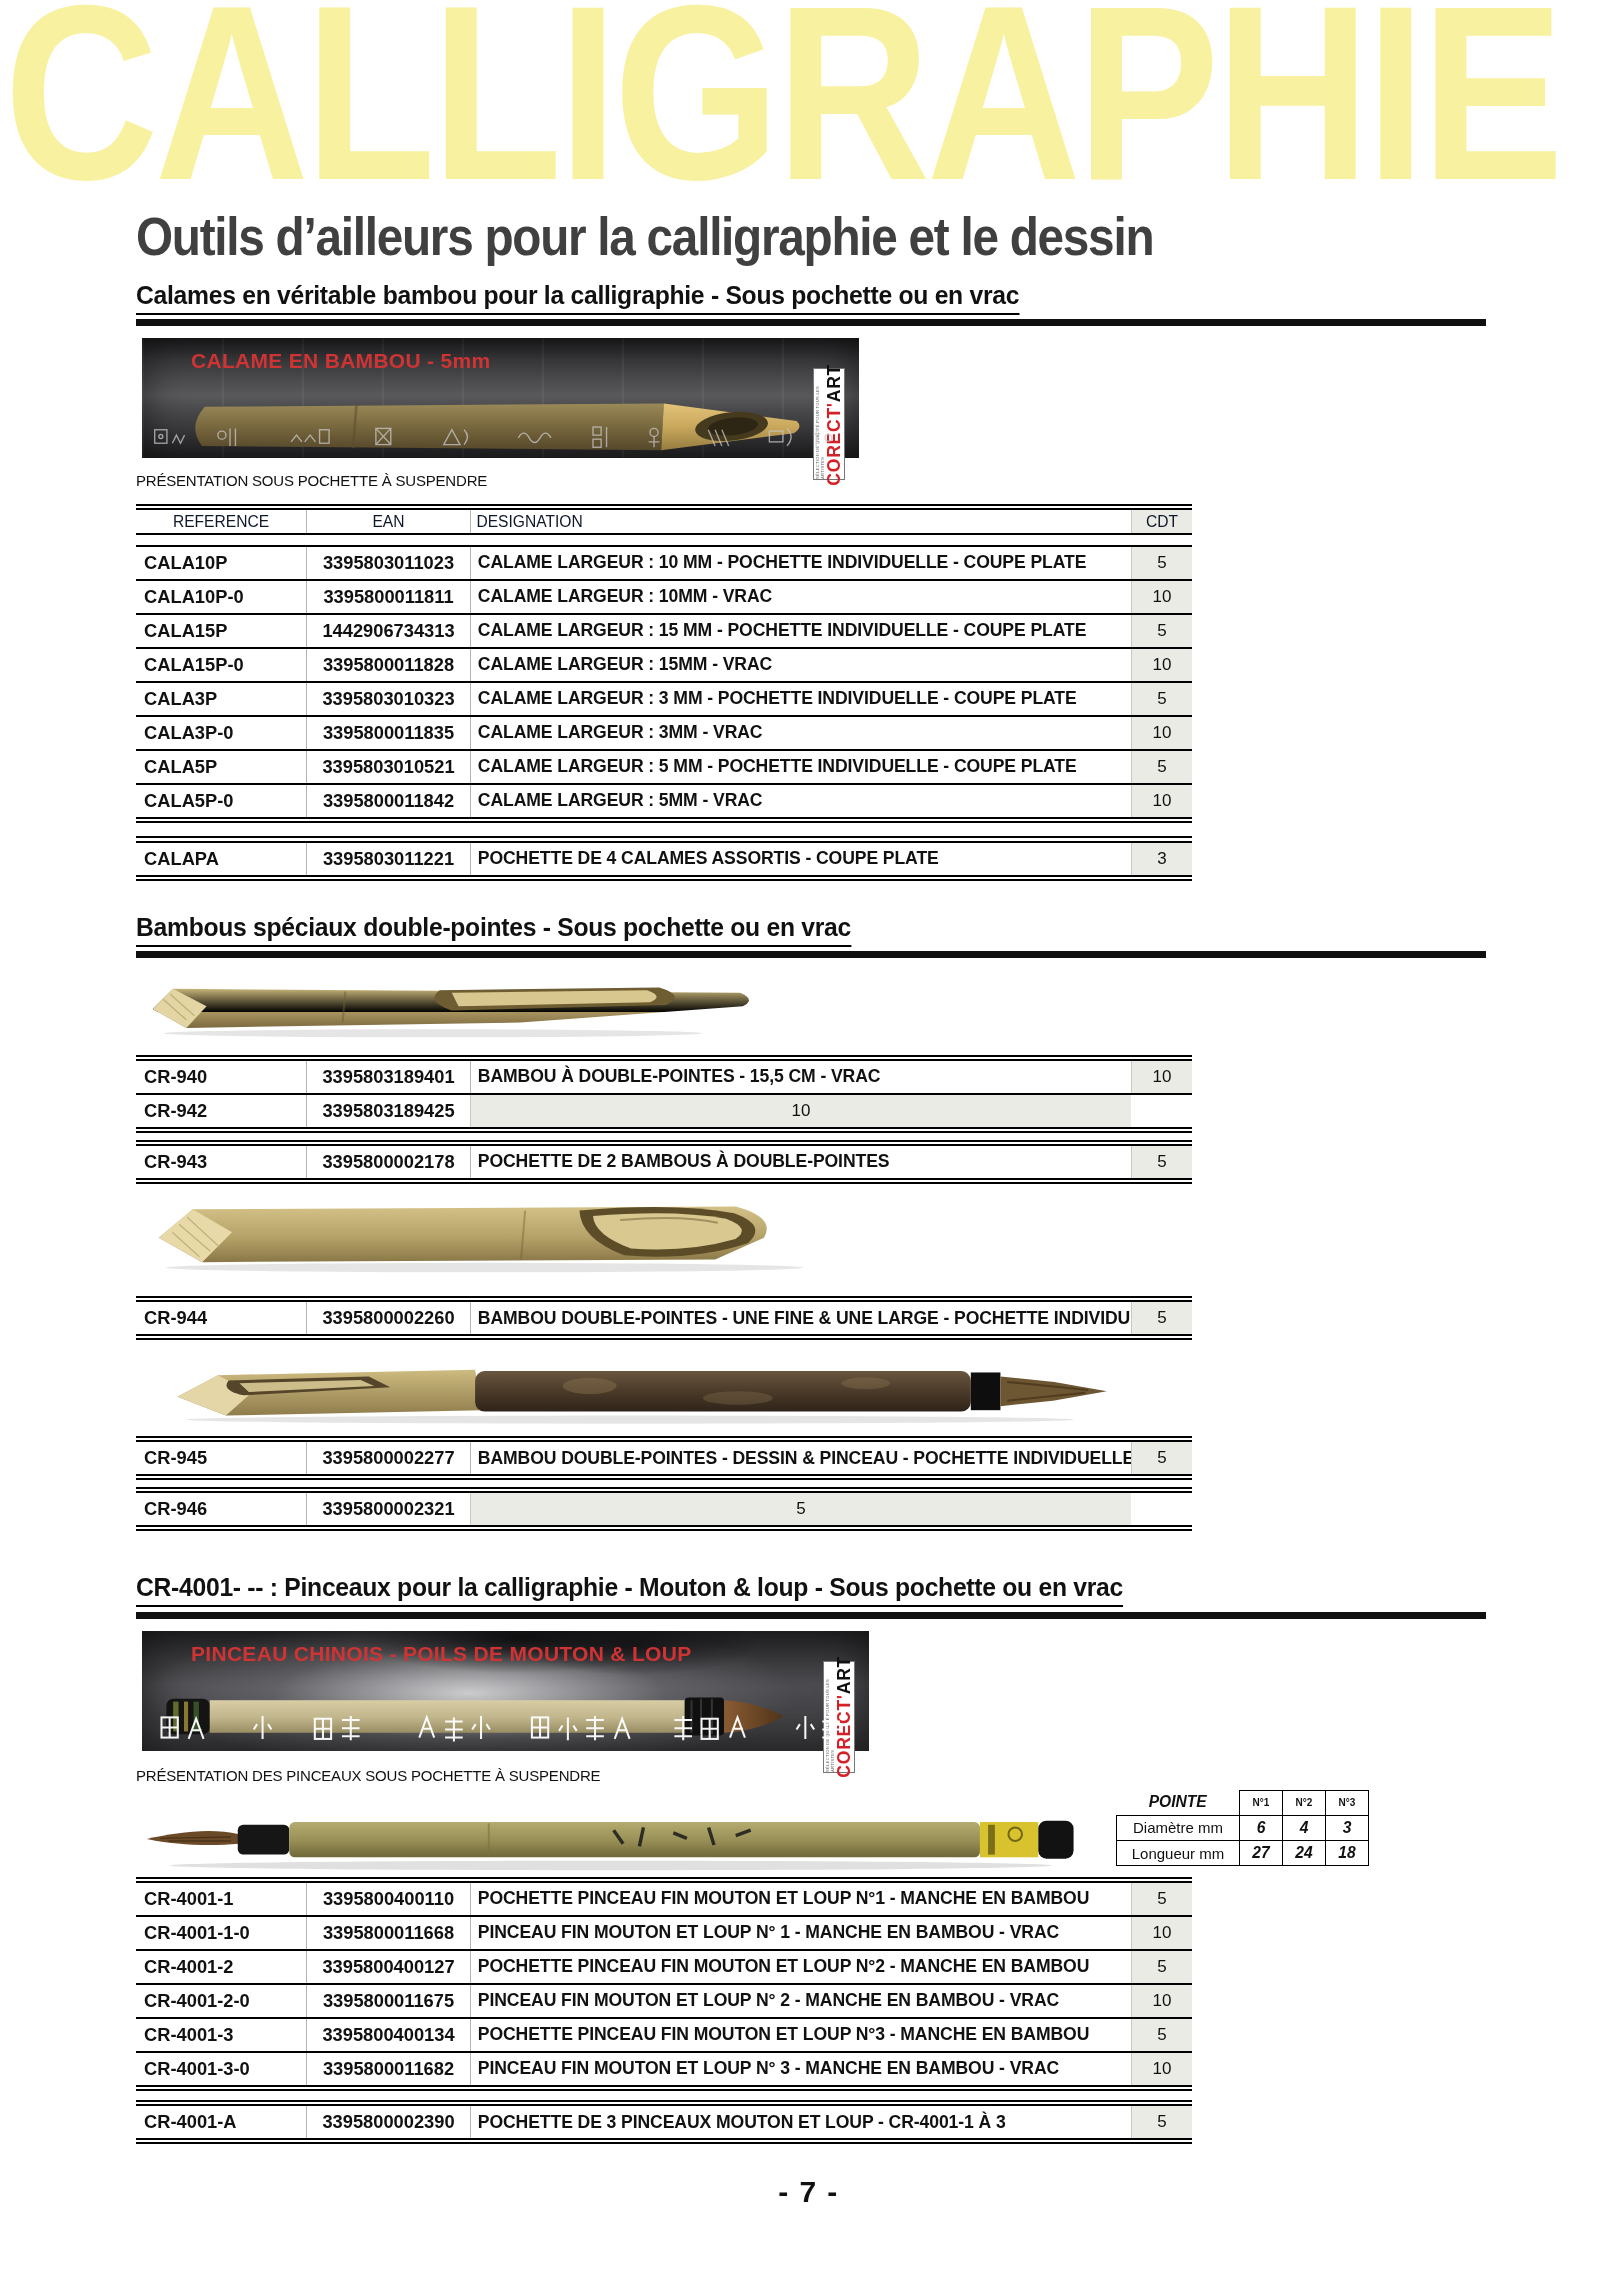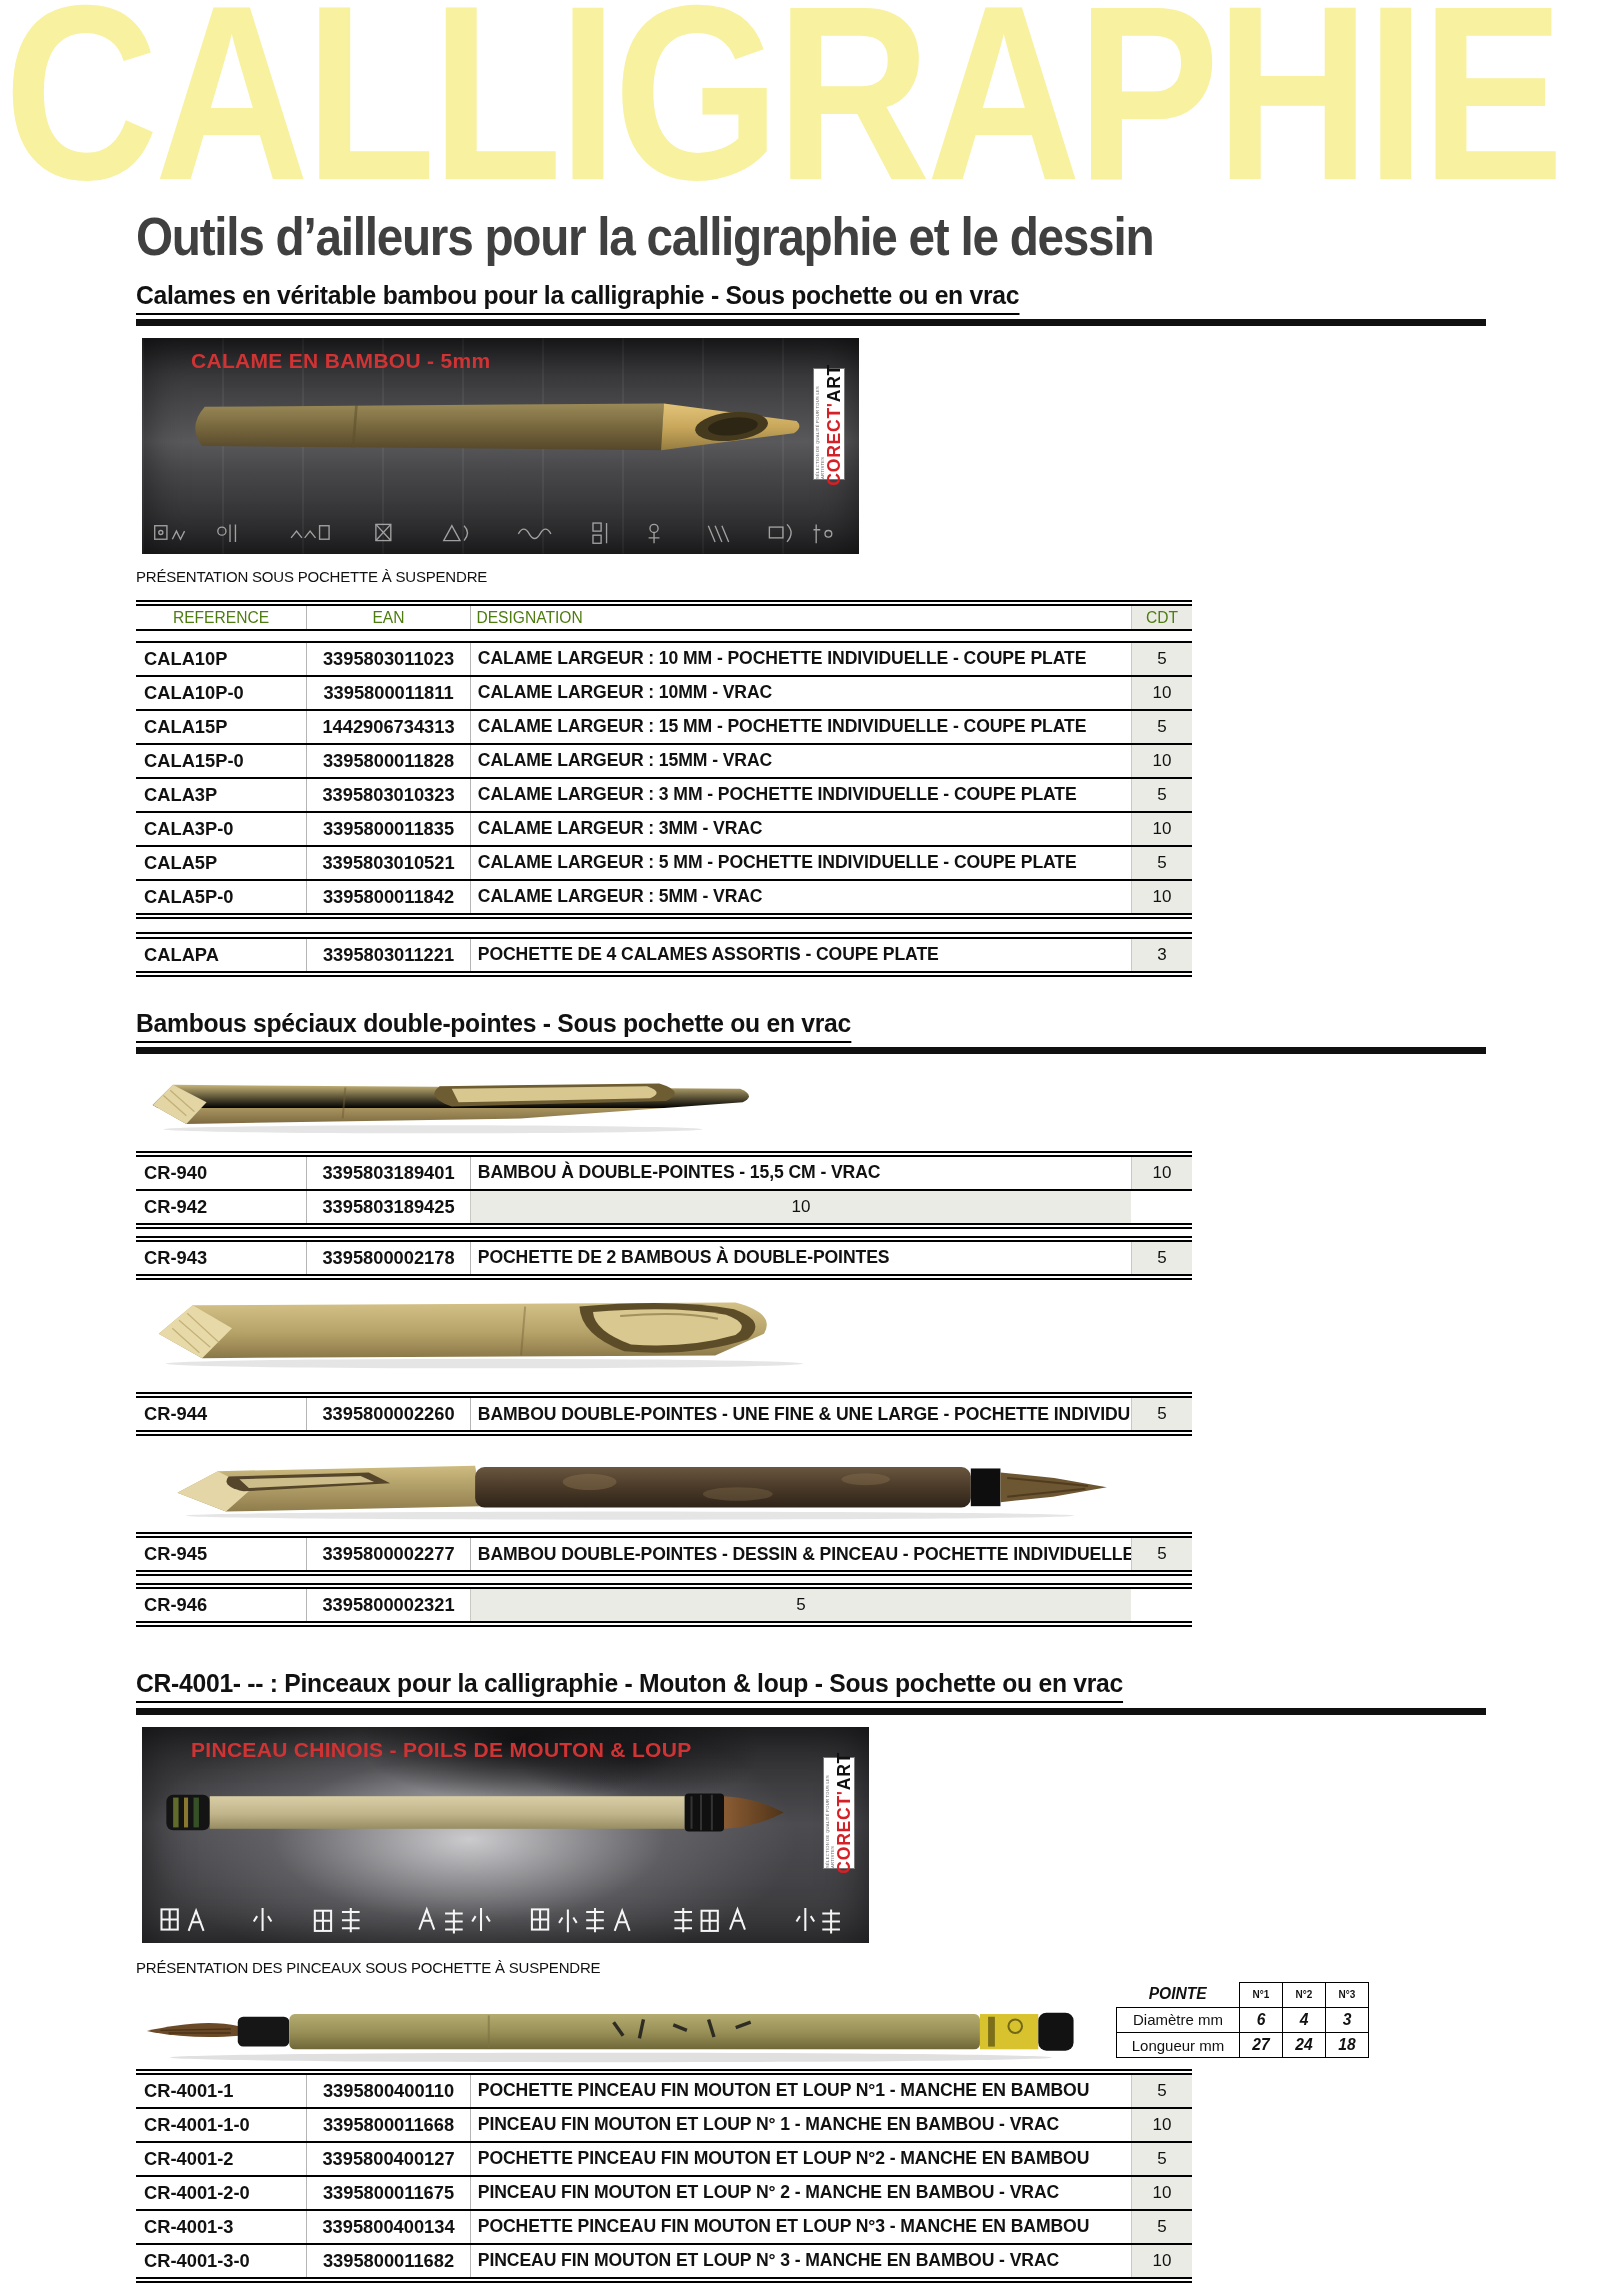--- a/index.html
+++ b/index.html
@@ -29,21 +29,21 @@
   .s-head{margin-left:136px;}
   .s-title{
     display:inline-block;font-size:26px;font-weight:bold;letter-spacing:-0.3px;
     border-bottom:2px solid #000;padding-bottom:2px;
     transform:scaleX(.95);transform-origin:left;
   }
   .rule{width:1350px;height:6.8px;background:#101010;margin:4.7px 0 0 136px;}
   .presentation{margin:13.6px 0 0 136px;font-size:15px;font-weight:normal;letter-spacing:-0.2px;}
   
   .card{
-    position:relative;width:717px;height:216px;margin-left:142px;
+    position:relative;width:717px;height:120px;margin-left:142px;
     background:
       repeating-linear-gradient(90deg, rgba(255,255,255,.05) 0 2px, rgba(255,255,255,0) 2px 80px),
       linear-gradient(180deg,#1e1e20 0%,#3a3a3d 18%,#59595c 48%,#47474a 62%,#232325 100%);
     box-shadow:inset 0 0 41px rgba(0,0,0,.55);
   }
   .card.ink{
     background:
       radial-gradient(32% 42% at 52% 6%, rgba(15,15,17,.9), rgba(15,15,17,0) 70%),
       radial-gradient(26% 38% at 68% 12%, rgba(22,22,25,.85), rgba(22,22,25,0) 65%),
       radial-gradient(60% 85% at 45% 52%, rgba(226,226,229,.85), rgba(150,150,155,.30) 45%, rgba(70,70,74,0) 75%),
@@ -74,21 +74,21 @@
   .dbot::after{content:"";position:absolute;left:0;right:0;bottom:-6.1px;border-bottom:2px solid #000;}
   .row,.hrow{display:grid;grid-template-columns:170px 164px 661px 61px;align-items:stretch;background:#fff;}
   .row{min-height:32px;}
   .hrow{min-height:23px;}
   .row + .row{border-top:2px solid #000;}
   .cell{display:flex;align-items:center;}
   .c-ref{padding-left:8.1px;font-size:18.3px;font-weight:bold;}
   .c-ean{justify-content:center;font-size:18.3px;font-weight:bold;border-left:0.7px solid #b5b5b5;}
   .c-des{padding-left:6.8px;font-size:17.6px;font-weight:bold;letter-spacing:-0.1px;white-space:nowrap;border-left:0.7px solid #b5b5b5;}
   .c-cdt{justify-content:center;font-size:17px;background:#ebebe6;border-left:0.7px solid #c9c9c4;}
-  .h-cell{display:flex;align-items:center;font-size:15.6px;color:#4d7c0f;}
+  .h-cell{display:flex;align-items:center;font-size:15.6px;color:#0f172a;}
   .h-ref,.h-ean,.h-cdt{justify-content:center;}
   .h-des{padding-left:5.4px;}
   .h-ean,.h-des{border-left:0.7px solid #b5b5b5;}
   .h-cdt{border-left:0.7px solid #c9c9c4;background:#ebebe6;}
   
   .brushrow{position:relative;margin-left:136px;width:1350px;height:83px;}
   .brushrow .photo{position:absolute;left:0;bottom:1.4px;}
   .ptable{position:absolute;top:0;right:117px;border-collapse:collapse;}
   .ptable td,.ptable th{border:1.4px solid #000;text-align:center;padding:0;}
   .ptable .corner{border-top:none;border-left:none;font-style:italic;font-weight:bold;font-size:15.6px;}

